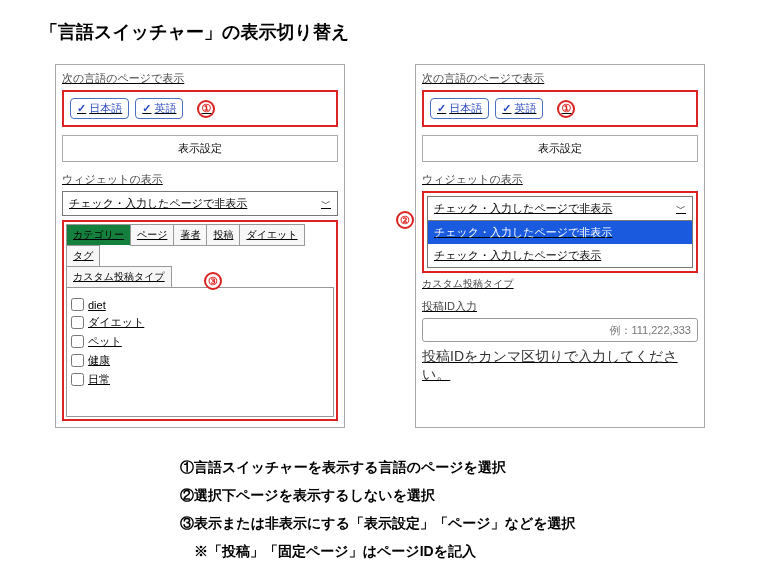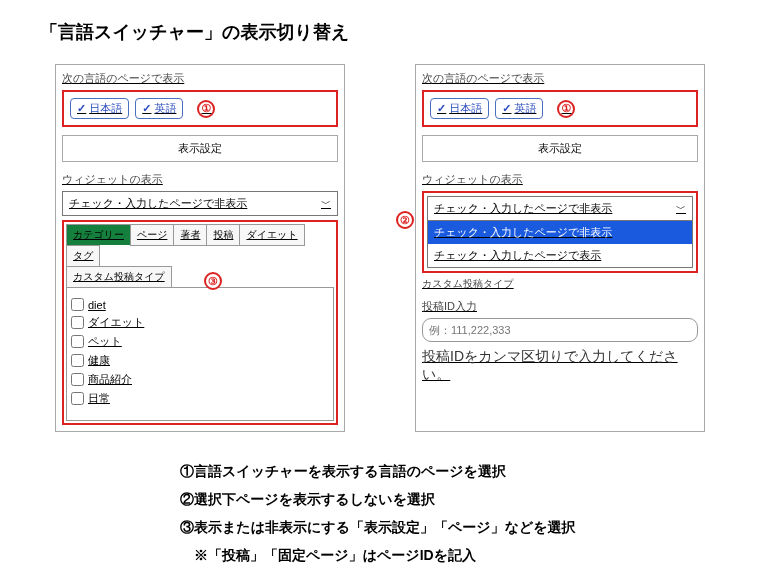--- a/index.html
+++ b/index.html
@@ -169,22 +169,23 @@
     .custom-label {
       font-size: 10px;
       color: #444;
       margin: 4px 0 2px 0;
     }
     .text-input {
       width: 100%;
       border: 1px solid #999;
       padding: 5px 6px;
       font-size: 11px;
-      border-radius: 9px;
+      border-radius: 3px;
       color: #888;
+      text-align: right;
     }
     .help-text {
       font-size: 14px;
       color: #333;
       margin-top: 6px;
     }
     .legend {
       margin-top: 25px;
       margin-left: 140px;
       font-size: 14px;
@@ -250,24 +251,20 @@
         <label class="cat-item">
             <input type="checkbox" style="">
             <span>ペット</span>
           </label>
         <label class="cat-item">
             <input type="checkbox" style="">
             <span>健康</span>
           </label>
         <label class="cat-item">
             <input type="checkbox" style="">
-            <span>商品紹介</span>
-          </label>
-        <label class="cat-item">
-            <input type="checkbox" style="">
             <span>日常</span>
           </label>
       </div>
       <span class="marker marker-cat">③</span>
     </div>
   </div>
 
   <div class="panel">
     <div class="section-label">次の言語のページで表示</div>
     <div class="lang-row">

